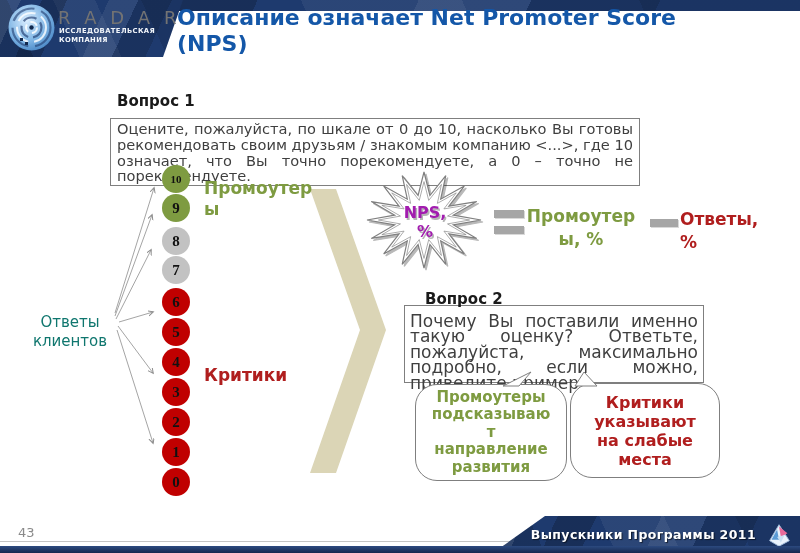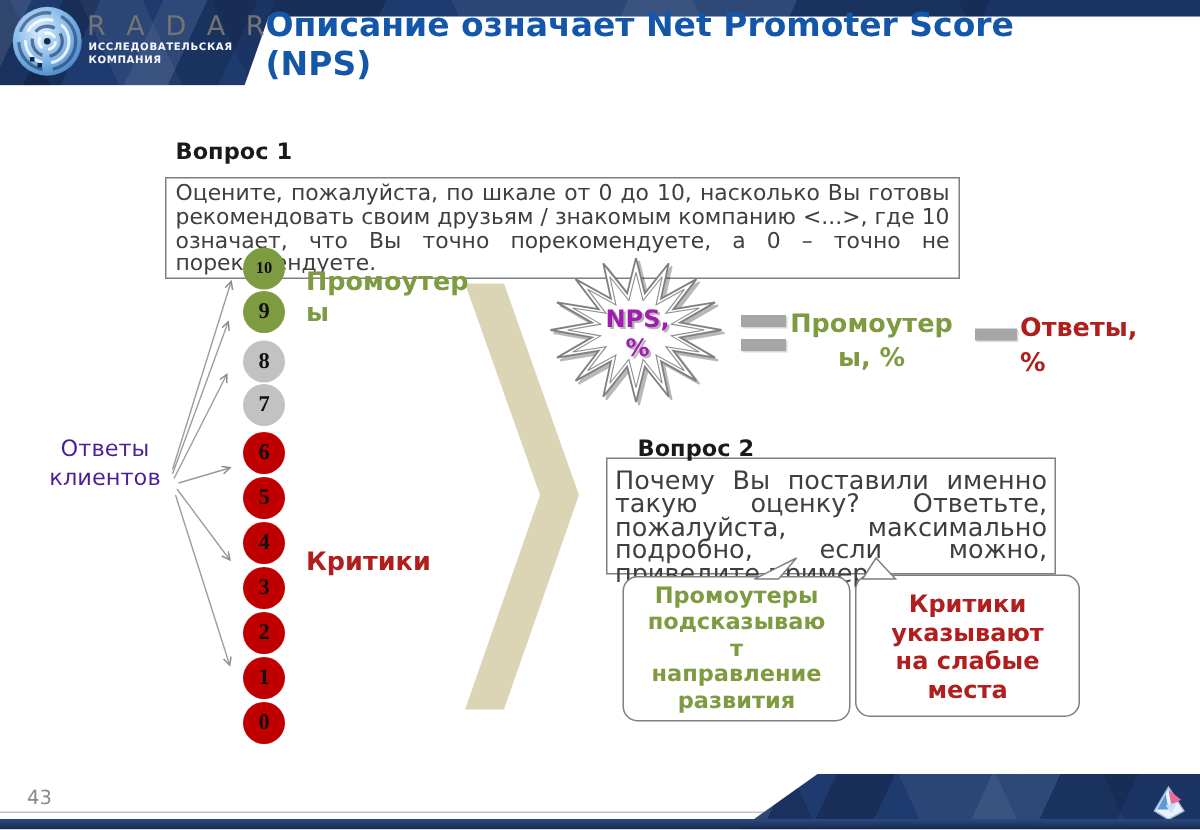--- a/index.html
+++ b/index.html
@@ -35,32 +35,32 @@
           font-size:15px;color:#111;}
   .c-green{background:#7e9b41;}
   .c-gray{background:#c2c2c2;}
   .c-red{background:#c00000;}
   .circle.break span{display:inline-block;width:11px;word-break:break-all;
           line-height:.95;font-size:11px;text-align:center;}
   .lbl{position:absolute;font-weight:bold;font-size:17px;line-height:21px;}
   .lbl-promoters{left:204px;top:178px;color:#7e9b41;}
   .lbl-neutrals{left:204px;top:243px;color:#8c8c8c;}
   .lbl-critics{left:204px;top:365px;color:#b01e1e;}
-  .answers{left:22px;top:290px;width:96px;text-align:center;color:#4c1d95;
+  .answers{left:22px;top:313px;width:96px;text-align:center;color:#0f766e;
            font-size:15px;line-height:19px;}
 
   
   .nps-text{left:366px;top:203px;width:118px;text-align:center;font-size:16px;
             font-weight:bold;color:#a21caf;line-height:19px;text-shadow:1.5px 1.5px 0 #b5b5b5;}
   .bar{position:absolute;background:#a6a6a6;box-shadow:1px 1px 0 rgba(0,0,0,.15);}
   .lbl-prom-pct{left:526px;top:205px;width:110px;text-align:center;color:#7e9b41;line-height:23px;}
   .lbl-crit-pct{left:680px;top:208px;width:86px;text-align:left;color:#b01e1e;line-height:23px;}
 
   
-  .bubble{position:absolute;background:#fff;border:1px solid #7f7f7f;border-radius:10px;
+  .bubble{position:absolute;background:#fff;border:1px solid #7f7f7f;border-radius:22px;
           display:flex;align-items:center;justify-content:center;text-align:center;font-weight:bold;}
   .bubble-left{left:415px;top:384px;width:150px;height:95px;color:#7e9b41;
                font-size:15px;line-height:17.5px;}
   .bubble-right{left:570px;top:383px;width:148px;height:93px;color:#b01e1e;
                font-size:16px;line-height:19px;}
 
   
   .hairline{left:0;top:541px;width:800px;height:1px;background:#c4c4c4;}
   .page-num{left:18px;top:525px;font-size:13px;color:#8a8a8a;}
   .footer-band{left:493px;top:516px;width:307px;height:37px;
@@ -194,20 +194,21 @@
 на слабые
 места</div>
   <svg class="abs" style="left:490px;top:368px" width="120" height="24" viewBox="0 0 120 24">
     <polygon points="13,18 41,4 29,18" fill="#ffffff" stroke="#7f7f7f" stroke-width="1"></polygon>
     <polygon points="85,18 94,4 107,18" fill="#ffffff" stroke="#7f7f7f" stroke-width="1"></polygon>
   </svg>
 
   <div class="abs hairline"></div>
   <div class="abs page-num">43</div>
   <div class="abs footer-band navy">
+    <span class="program">Выпускники Программы 2011</span>
     <svg width="30" height="28" viewBox="0 0 32 28">
       <path d="M6,20 L16,3 L27,20 L16,26 Z" fill="#eaf3fc" stroke="#9db8d8" stroke-width="1"></path>
       <path d="M16,5 L25,12 L18,16 Z" fill="#e86a9a"></path>
       <path d="M8,19 L14,8 L16,19 Z" fill="#5b9bd5"></path>
       <path d="M14,16 L22,14 L18,22 Z" fill="#c9dff2"></path>
     </svg>
   </div>
   <div class="abs bottom-strip"></div>
 
 </div>

